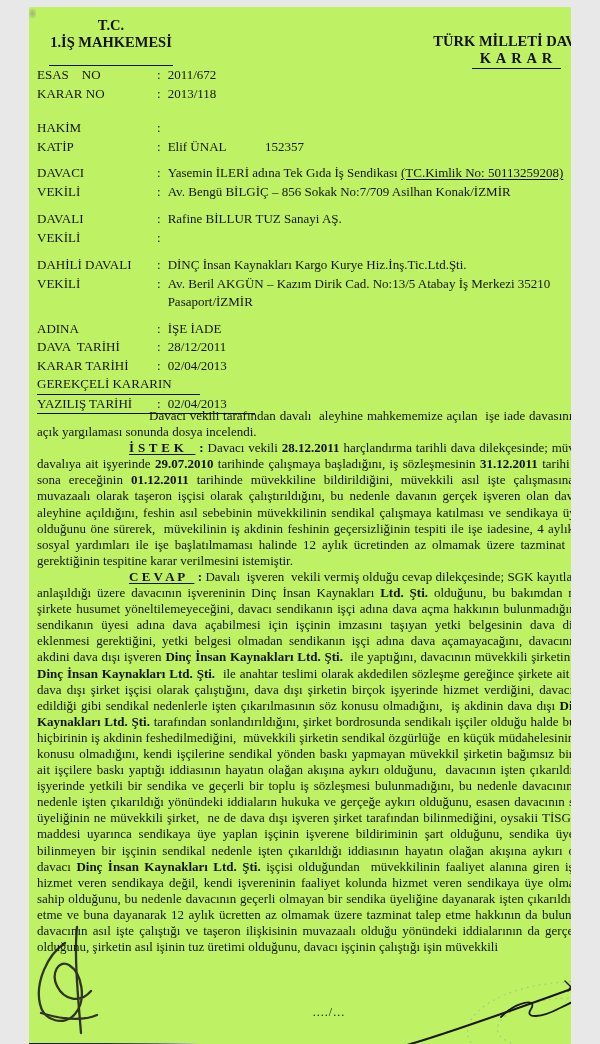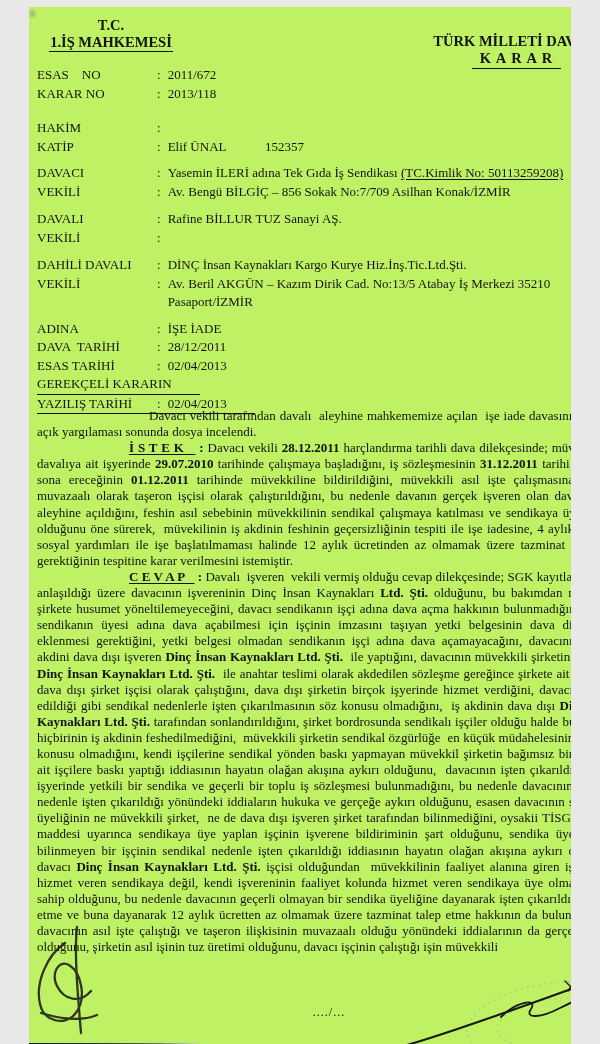--- a/index.html
+++ b/index.html
@@ -6,21 +6,21 @@
   #page {
     position:relative; width:542px; height:1044px; margin:7px auto;
     background:#bef264; color:#131313; overflow:hidden;
     font-family:"Liberation Serif", serif;
   }
   
   .hdr-left {
     position:absolute; left:6px; top:10px; width:152px;
     text-align:center; font-weight:bold; font-size:14.5px; line-height:16.5px;
   }
-  .hdr-left .court-underline { display:inline-block; border-bottom:1.6px solid #131313; padding:0 1px 1px 1px; }
+  .hdr-left .court-underline { display:inline-block; border-bottom:1.6px solid #131313; padding:0 1px 15px 1px; }
   .hdr-right {
     position:absolute; left:385px; top:26px; width:205px;
     text-align:center; font-weight:bold; font-size:14.5px; line-height:17px;
   }
   .hdr-right .karar-underline { display:inline-block; border-bottom:1.6px solid #131313; padding:0 8px 1px 8px; letter-spacing:1px; }
   
   #meta { position:absolute; left:8px; top:59px; width:584px; font-size:13px; line-height:18.5px; }
   .mrow { display:flex; align-items:baseline; }
   .mrow.u { width:fit-content; border-bottom:1.5px solid #131313; padding-right:28px; }
   .mlabel { min-width:120px; white-space:pre; }
@@ -121,21 +121,21 @@
         <span class="mlabel">ADINA</span>
         <span class="mcolon">:</span>
         <span class="mvalue"><span>İŞE İADE</span></span>
       </div>
       <div class="mrow">
         <span class="mlabel">DAVA  TARİHİ</span>
         <span class="mcolon">:</span>
         <span class="mvalue"><span>28/12/2011</span></span>
       </div>
       <div class="mrow">
-        <span class="mlabel">ESAS TARİHİ</span>
+        <span class="mlabel">KARAR TARİHİ</span>
         <span class="mcolon">:</span>
         <span class="mvalue"><span>02/04/2013</span></span>
       </div>
       <div class="mrow u">
         <span class="mlabel">GEREKÇELİ KARARIN</span>
         <span class="mvalue"></span>
       </div>
       <div class="mrow u">
         <span class="mlabel">YAZILIŞ TARİHİ</span>
         <span class="mcolon">:</span>

